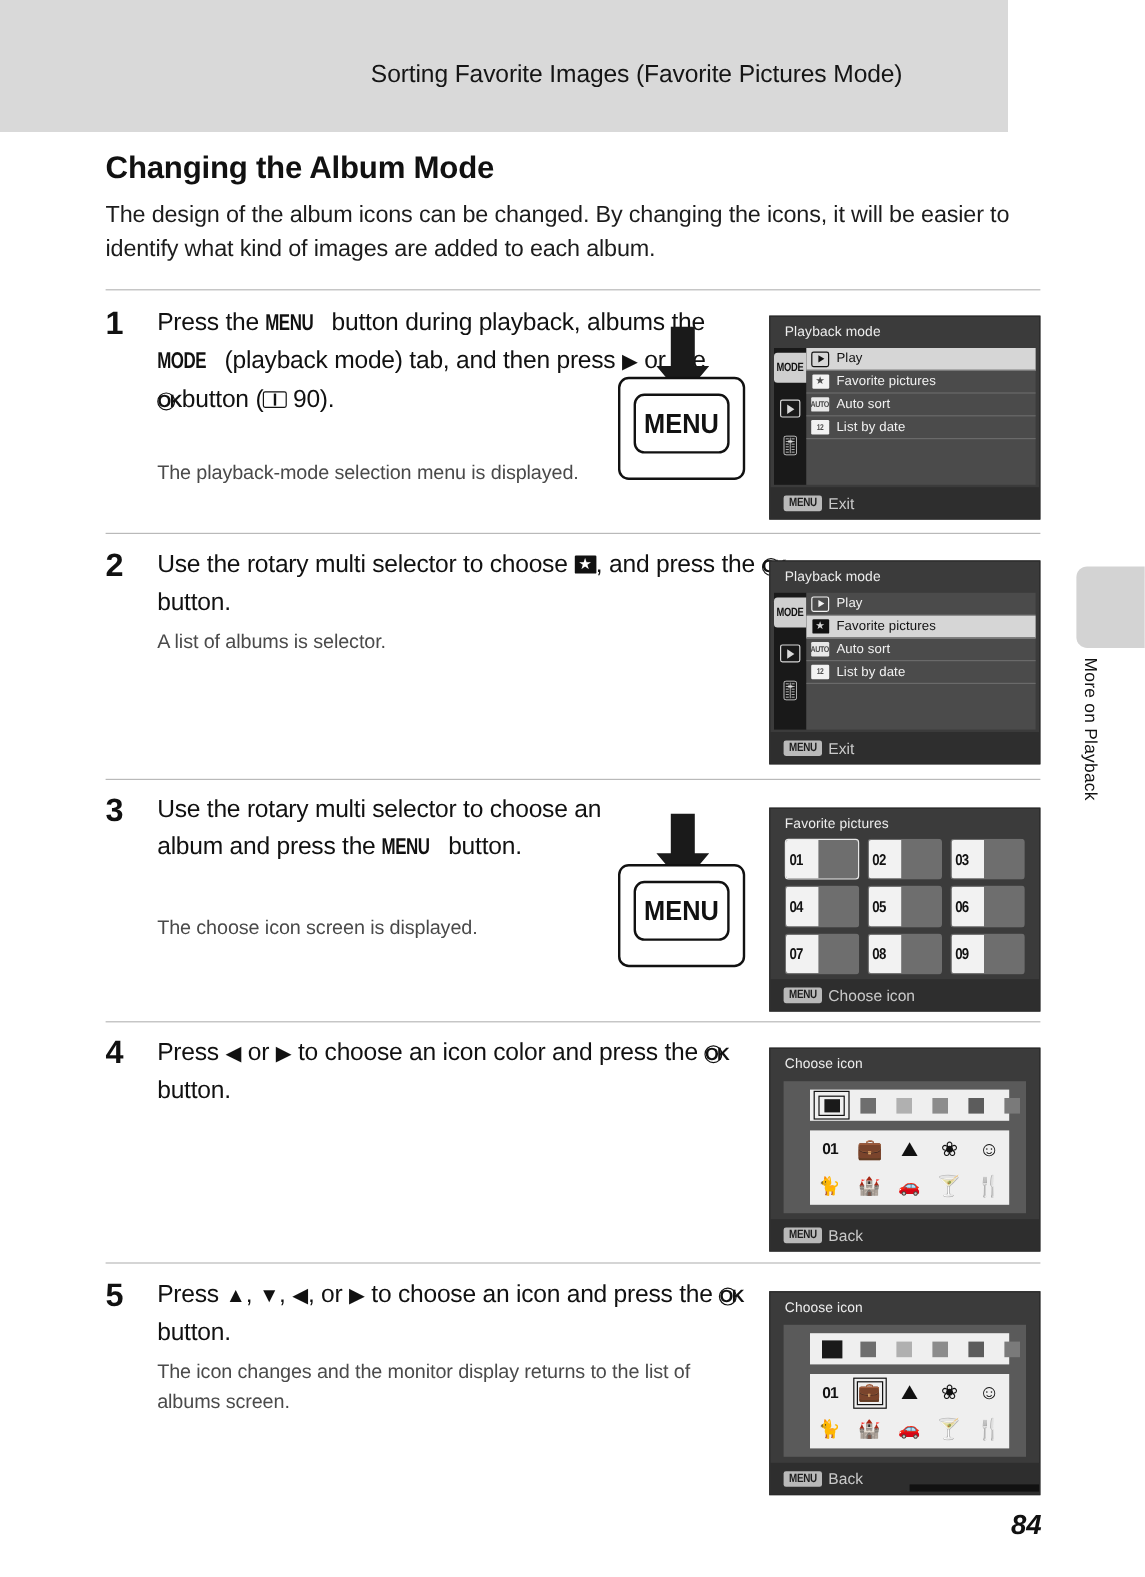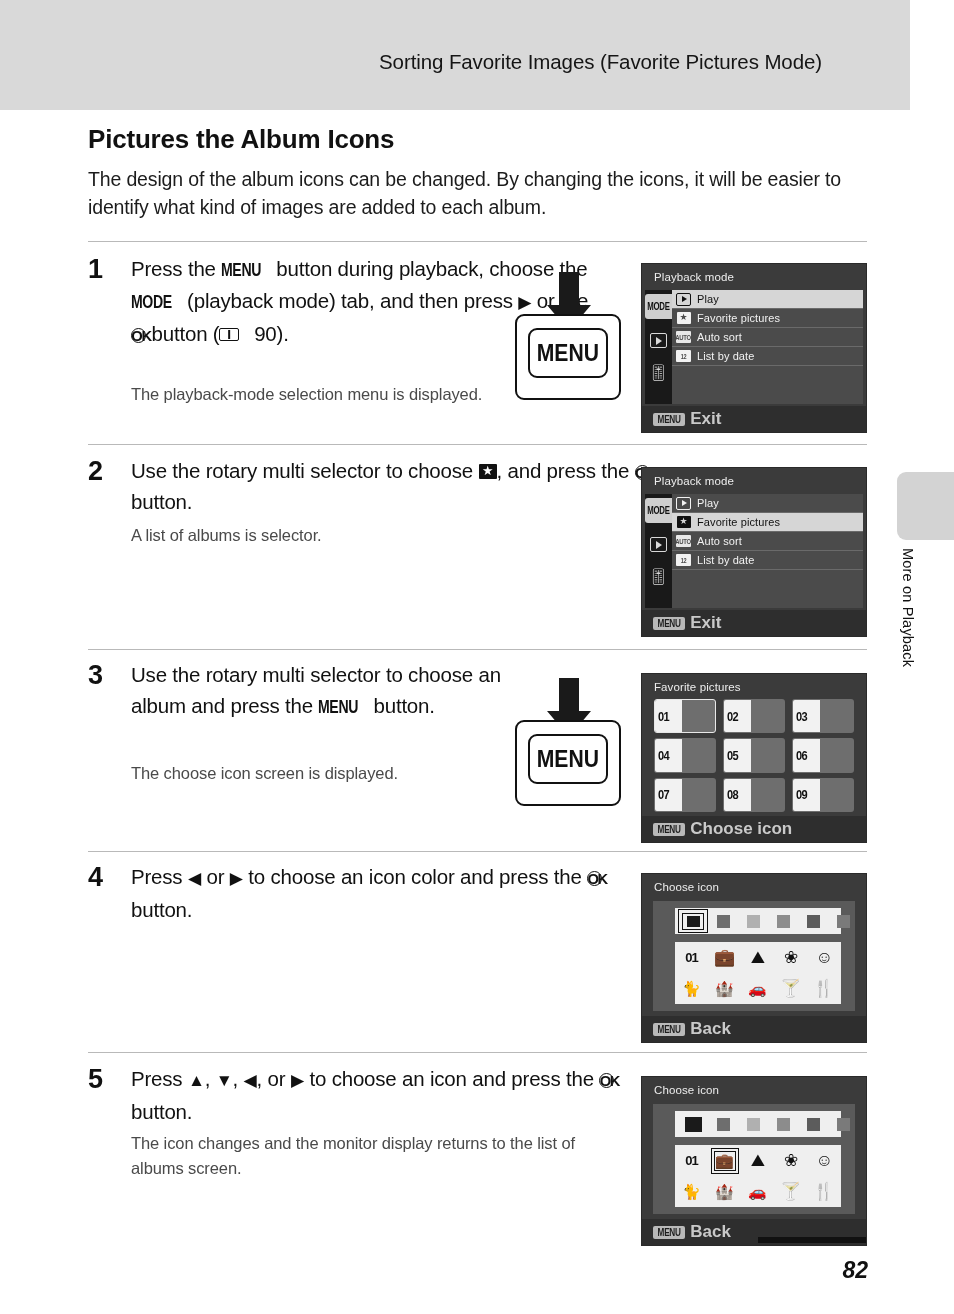--- a/index.html
+++ b/index.html
@@ -8,21 +8,21 @@
     width: 954px; height: 1314px;
     background: #ffffff;
     font-family: "Liberation Sans", sans-serif;
     color: #1a1a1a;
     position: relative;
     overflow: hidden;
   }
 
   
   .page-header {
-    position:absolute; left:0; top:0; width:910px; height:110px;
+    position:absolute; left:0; top:0; width:840px; height:110px;
     background:#d9d9d9;
   }
   .page-header .hdr-text {
     position:absolute; right:88px; top:62px;
     transform: translateY(-50%);
     font-size:20.5px; font-weight:400; color:#151515;
     letter-spacing:-0.1px; white-space:nowrap;
   }
 
   
@@ -207,21 +207,21 @@
     position:absolute; left:0; right:0; bottom:0; height:26px;
     background:#2e2e2e; display:flex; align-items:center; padding-left:11px;
   }
   .lcd .footer .mbadge {
     background:#b9b9b9; color:#1d1d1d; border-radius:2px;
     font-family:"Liberation Sans Narrow","Liberation Sans",sans-serif;
     font-weight:bold; font-size:10px; padding:1px 2px 1px 2px;
     margin-right:5px; letter-spacing:-0.3px;
   }
   .lcd .footer .mbadge span{ display:inline-block; transform:scaleX(0.82); }
-  .lcd .footer .ftext { font-size:17px; color:#c9c9c9;font-weight:bold; }
+  .lcd .footer .ftext { font-size:13px; color:#c9c9c9; }
 
   
   .lcd-albums .grid {
     position:absolute; left:12px; top:25px; right:12px; bottom:30px;
     display:grid; grid-template-columns:repeat(3,1fr); grid-template-rows:repeat(3,1fr);
     gap:5px 7px;
   }
   .album {
     position:relative; background:#6e6e6e; border-radius:3px;
     border:1.5px solid transparent; overflow:hidden;
@@ -286,32 +286,32 @@
 
 <div class="page-header">
   <div class="hdr-text">Sorting Favorite Images (Favorite Pictures Mode)</div>
 </div>
 
 <div class="side-tab"></div>
 <div class="side-tab-label">More on Playback</div>
 
 <div class="content">
 
-  <div class="h1">Pictures the Album Icons</div>
+  <div class="h1">Changing the Album Mode</div>
   <div class="intro">The design of the album icons can be changed. By changing the icons, it will be easier to identify what kind of images are added to each album.</div>
 
   <div class="rule" style="top:241px;"></div>
   <div class="rule" style="top:444px;"></div>
   <div class="rule" style="top:649px;"></div>
   <div class="rule" style="top:851px;"></div>
   <div class="rule" style="top:1052px;"></div>
 
   <div class="step" style="top:256px;">
     <div class="step-num">1</div>
-    <div class="step-main"><span>Press the </span><span class="g-menu">MENU</span><span> button during playback, choose the </span><span class="g-mode">MODE</span><span> (playback mode) tab, and then press </span><span class="g-tri">▶</span><span> or the </span><span class="g-ok">OK</span><span> button (</span><span class="g-book"></span><span style="margin-left:15px">90</span><span>).</span></div>
+    <div class="step-main"><span>Press the </span><span class="g-menu">MENU</span><span> button during playback, albums the </span><span class="g-mode">MODE</span><span> (playback mode) tab, and then press </span><span class="g-tri">▶</span><span> or the </span><span class="g-ok">OK</span><span> button (</span><span class="g-book"></span><span style="margin-left:5px">90</span><span>).</span></div>
     <div class="step-sub" style="top:126px;">The playback-mode selection menu is displayed.</div>
   </div>
 
   <div class="menu-illus" style="left:508px; top:272px;">
     <div class="arrow">
       <svg width="46" height="60" viewBox="0 0 46 60">
           <path d="M13 0 H33 V33 H45 L23 59 L1 33 H13 Z" fill="#1a1a1a"></path>
         </svg>
     </div>
     <div class="body"></div>
@@ -638,13 +638,13 @@
     </div>
     <div class="footer">
       <span class="mbadge"><span>MENU</span></span>
       <span class="ftext">Back</span>
     </div>
   </div>
 
 </div>
 
 <div class="pg-bar-right"></div>
-<div class="pg-num">82</div>
+<div class="pg-num">84</div>
 
 </body></html>

